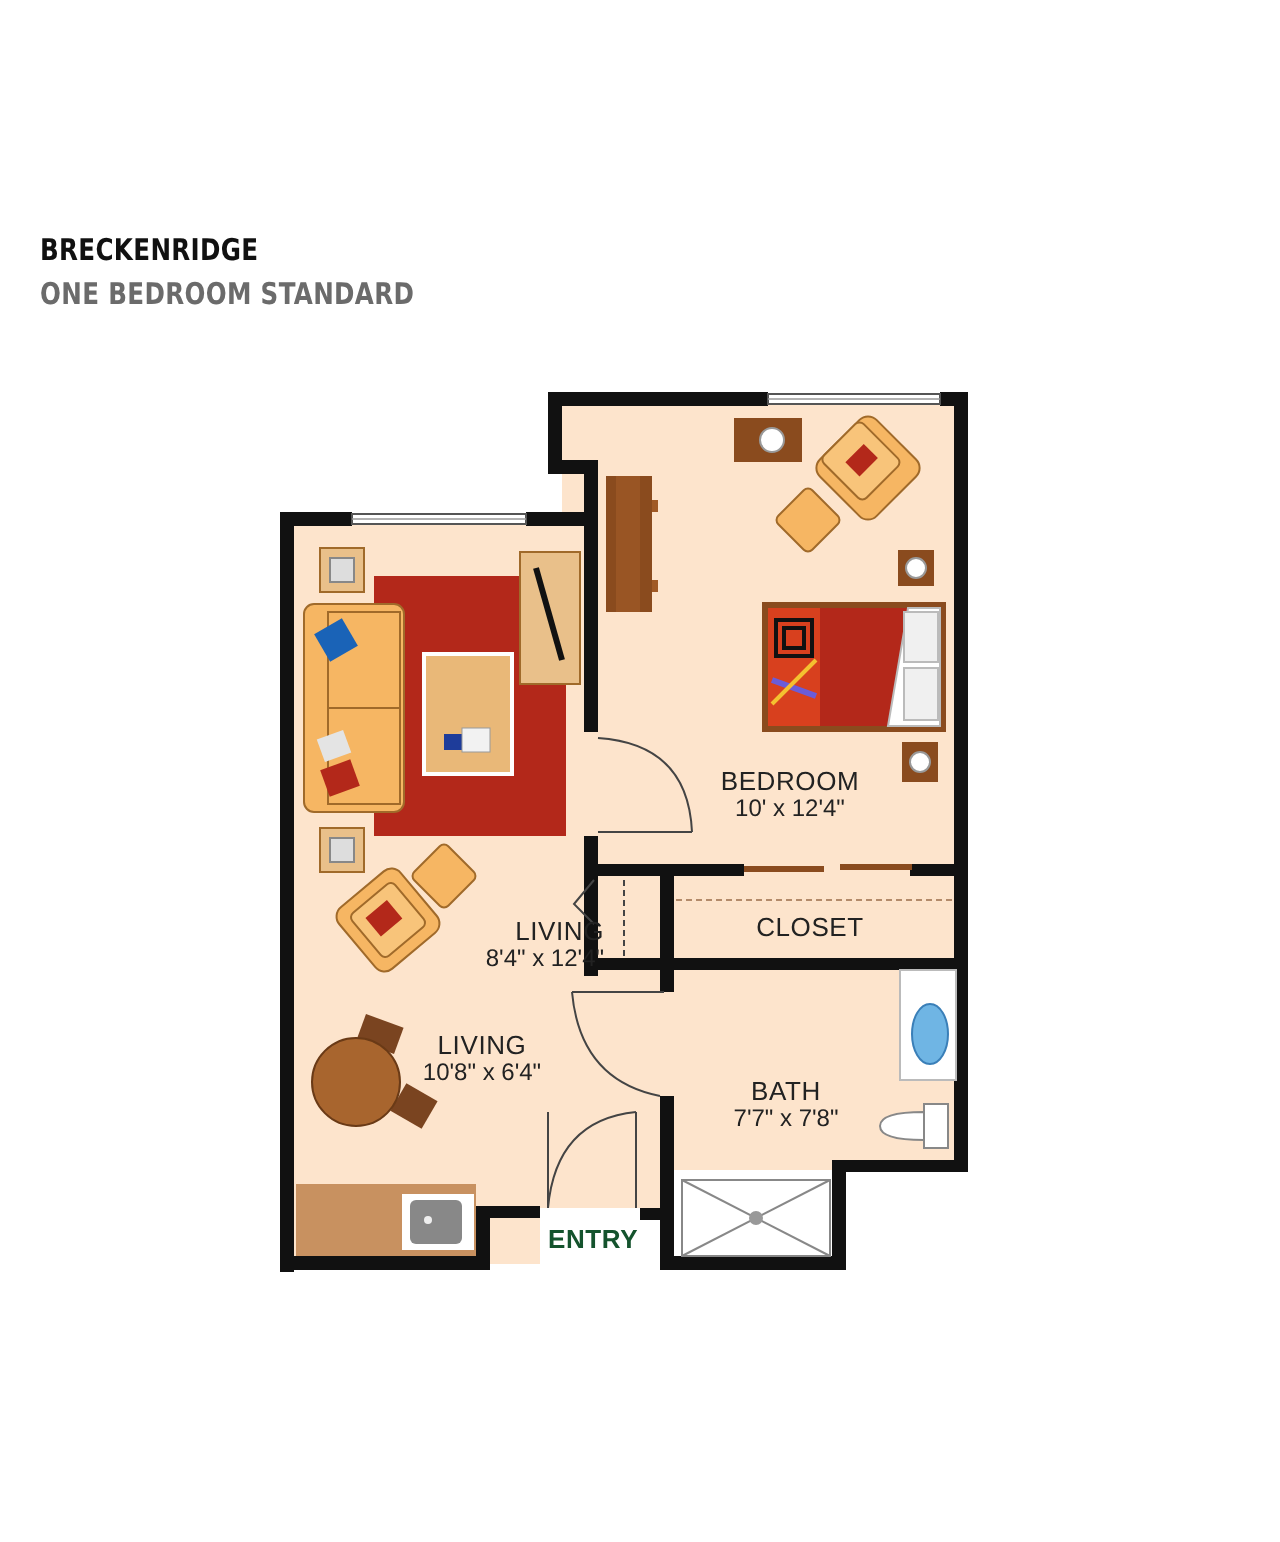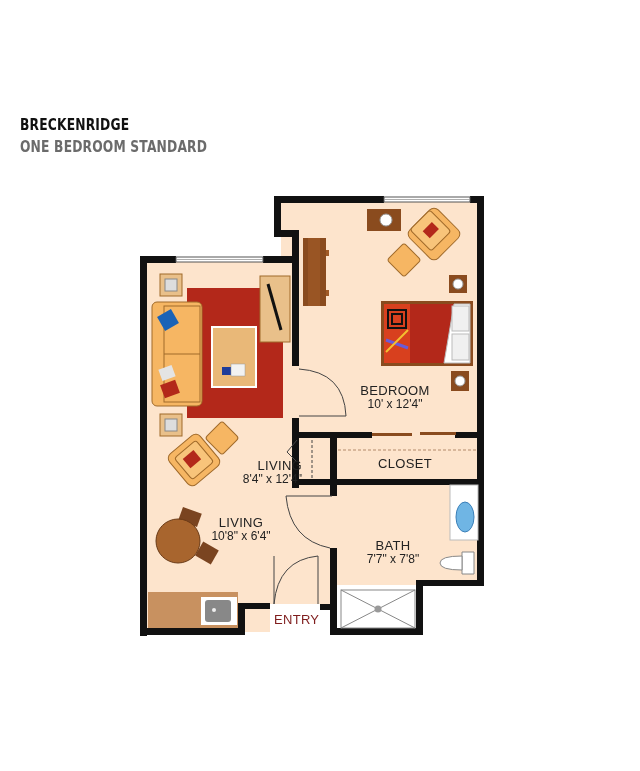--- a/index.html
+++ b/index.html
@@ -3,21 +3,21 @@
   <meta charset="utf-8">
   <style>
     html, body { margin: 0; padding: 0; background: #ffffff; }
     body { width: 640px; height: 771px; position: relative; overflow: hidden; font-family: "Liberation Sans", sans-serif; }
     .title { position: absolute; left: 20px; top: 116px; font-family: "DejaVu Sans", sans-serif; font-weight: bold; font-size: 15px; color: #111; letter-spacing: 0.2px; transform: scaleX(0.82); transform-origin: left; }
     .subtitle { position: absolute; left: 20px; top: 138px; font-family: "DejaVu Sans", sans-serif; font-weight: bold; font-size: 15px; color: #6b6b6b; letter-spacing: 0.2px; transform: scaleX(0.82); transform-origin: left; }
     svg.plan { position: absolute; left: 0; top: 0; }
     .room-label { position: absolute; text-align: center; font-family: "Liberation Sans", sans-serif; color: #222; line-height: 1.05; }
     .room-label .name { font-size: 13px; letter-spacing: 0.3px; }
     .room-label .dims { font-size: 12px; }
-    .entry-label { position: absolute; font-size: 13px; color: #7f1d1d; letter-spacing: 0.3px; }
+    .entry-label { position: absolute; font-size: 13px; color: #14532d; letter-spacing: 0.3px; font-weight: bold; }
   </style>
 </head>
 <body>
 
 <div class="title">BRECKENRIDGE</div>
 <div class="subtitle">ONE BEDROOM STANDARD</div>
 
 <svg class="plan" width="640" height="771" viewBox="0 0 640 771">
 
   <g>

